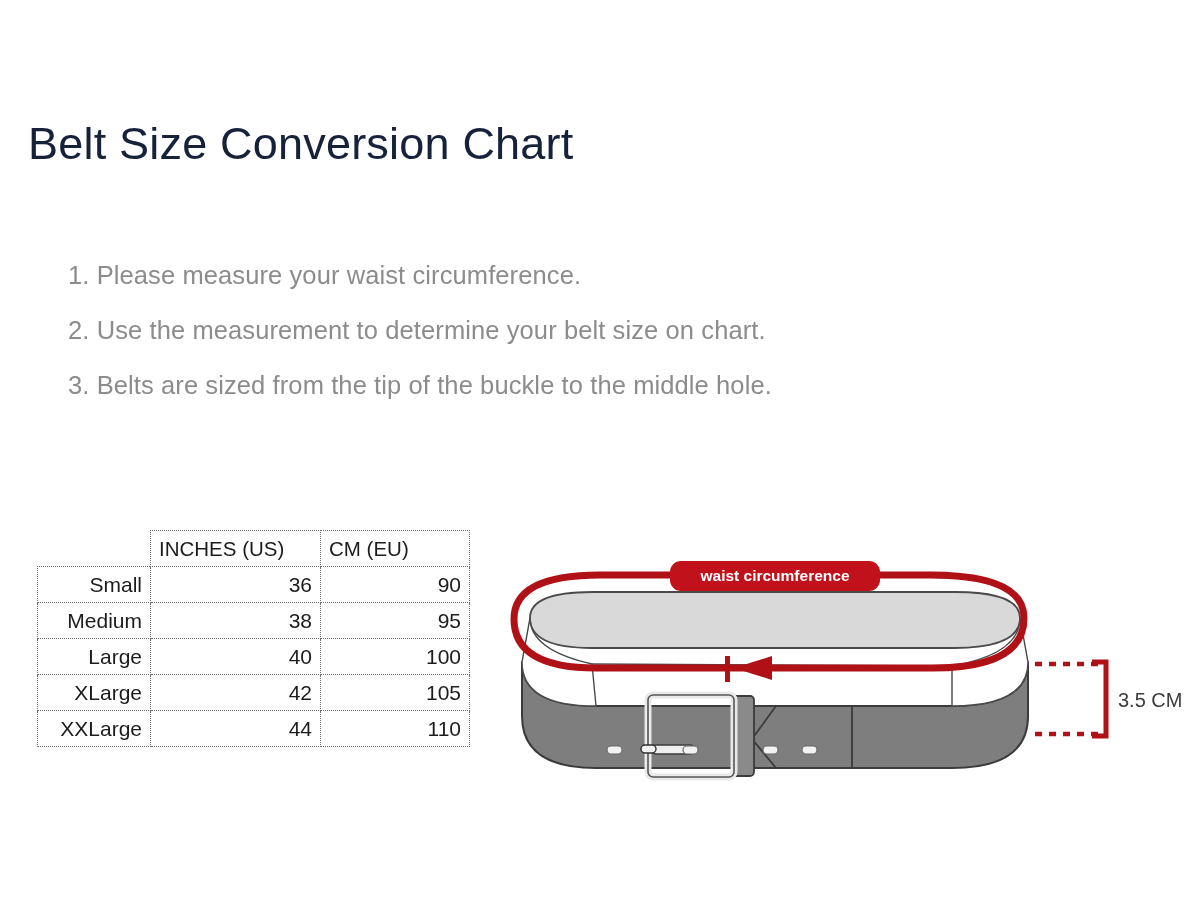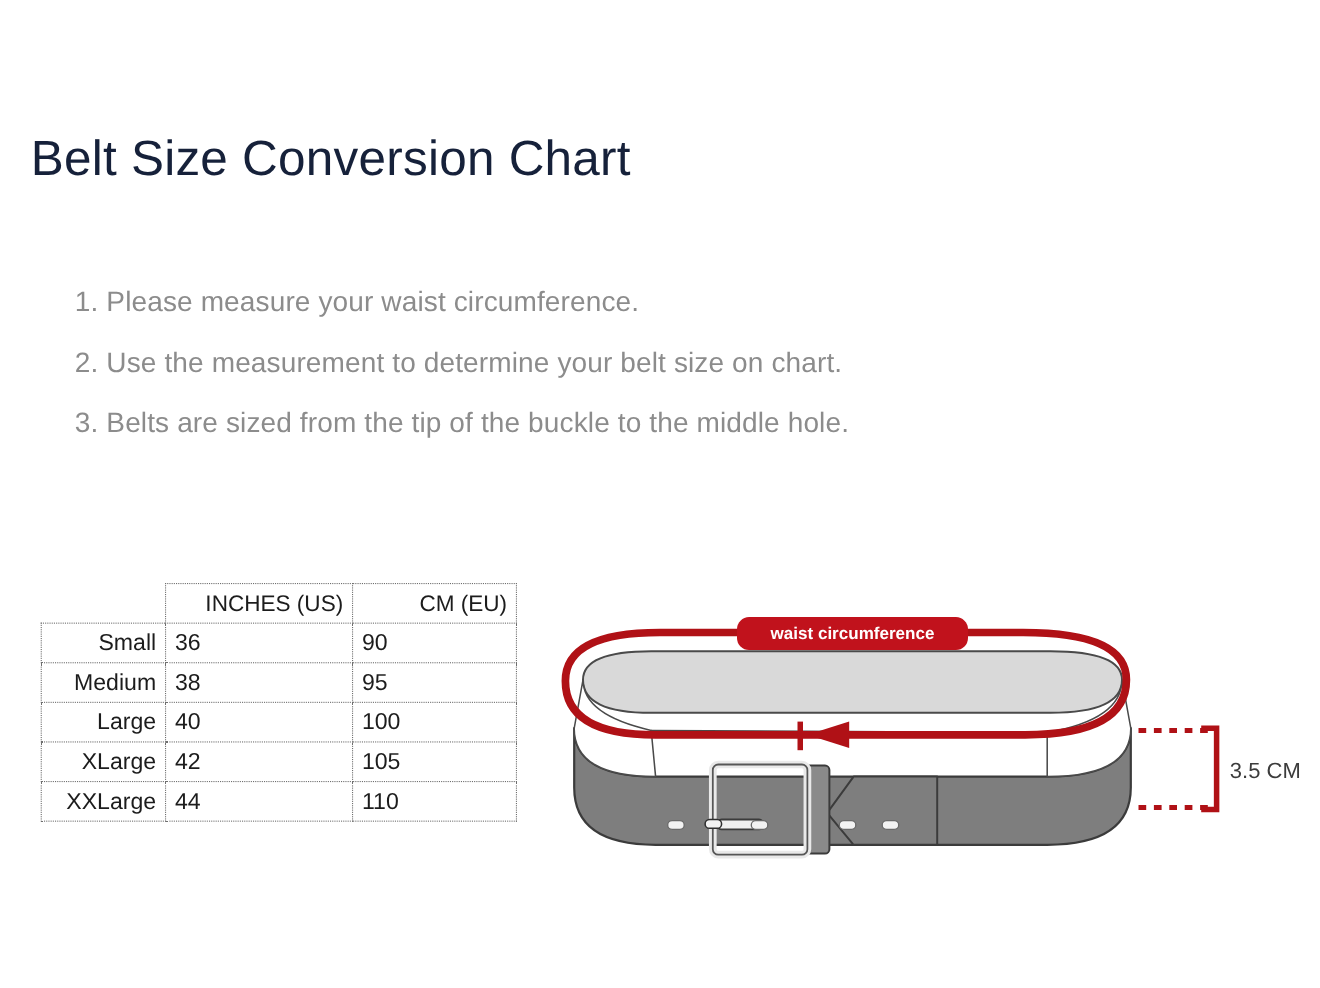--- a/index.html
+++ b/index.html
@@ -68,28 +68,28 @@
     height: 36px;
     padding: 0 8px;
     font-size: 21px;
     font-weight: 400;
     color: #1c1c1c;
     border: 1.6px dotted #6e6e6e;
     box-sizing: border-box;
   }
   table.size-table th {
     font-weight: 400;
-    text-align: right;
+    text-align: left;
     font-size: 20.5px;
   }
   .hdr-blank {
     border: none !important;
   }
   td.row-label { text-align: right; }
-  td.num { text-align: left; }
+  td.num { text-align: right; }
 
   
   #belt-illustration {
     position: absolute;
     left: 500px;
     top: 556px;
     width: 690px;
     height: 235px;
   }
   #belt-illustration svg { display: block; }

